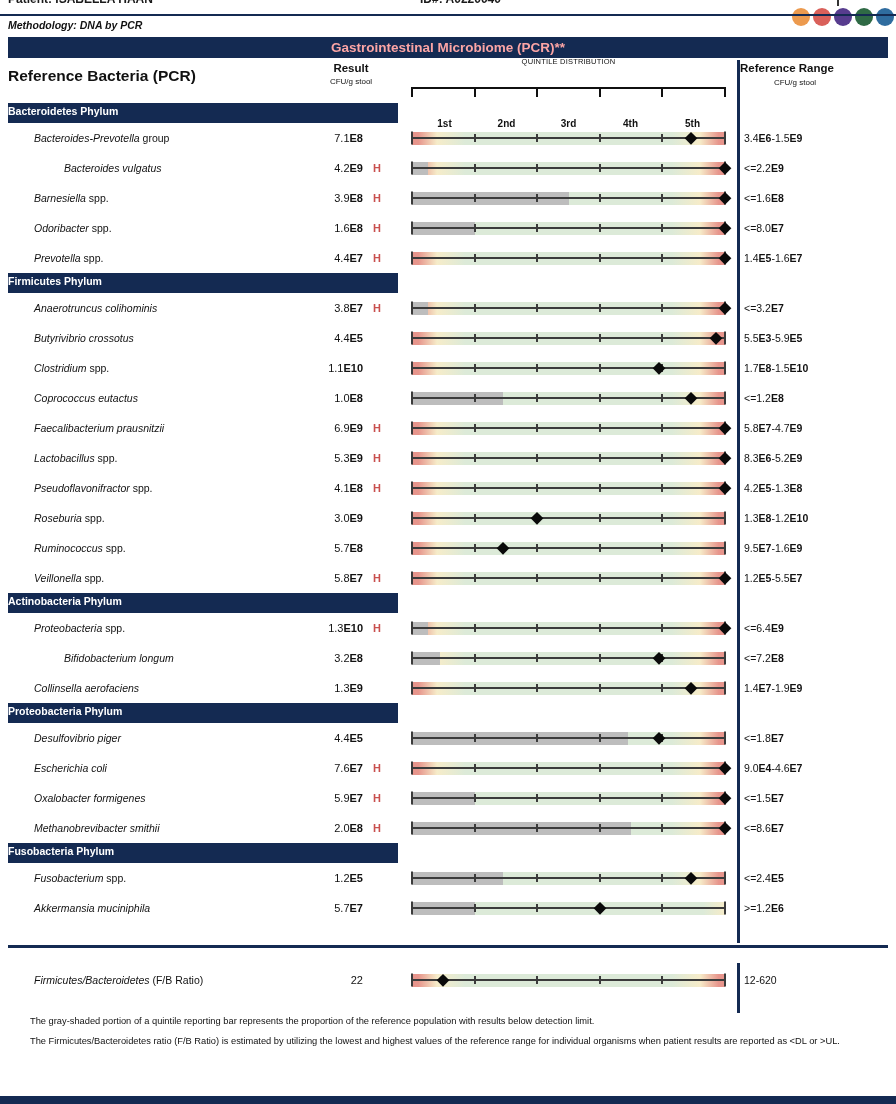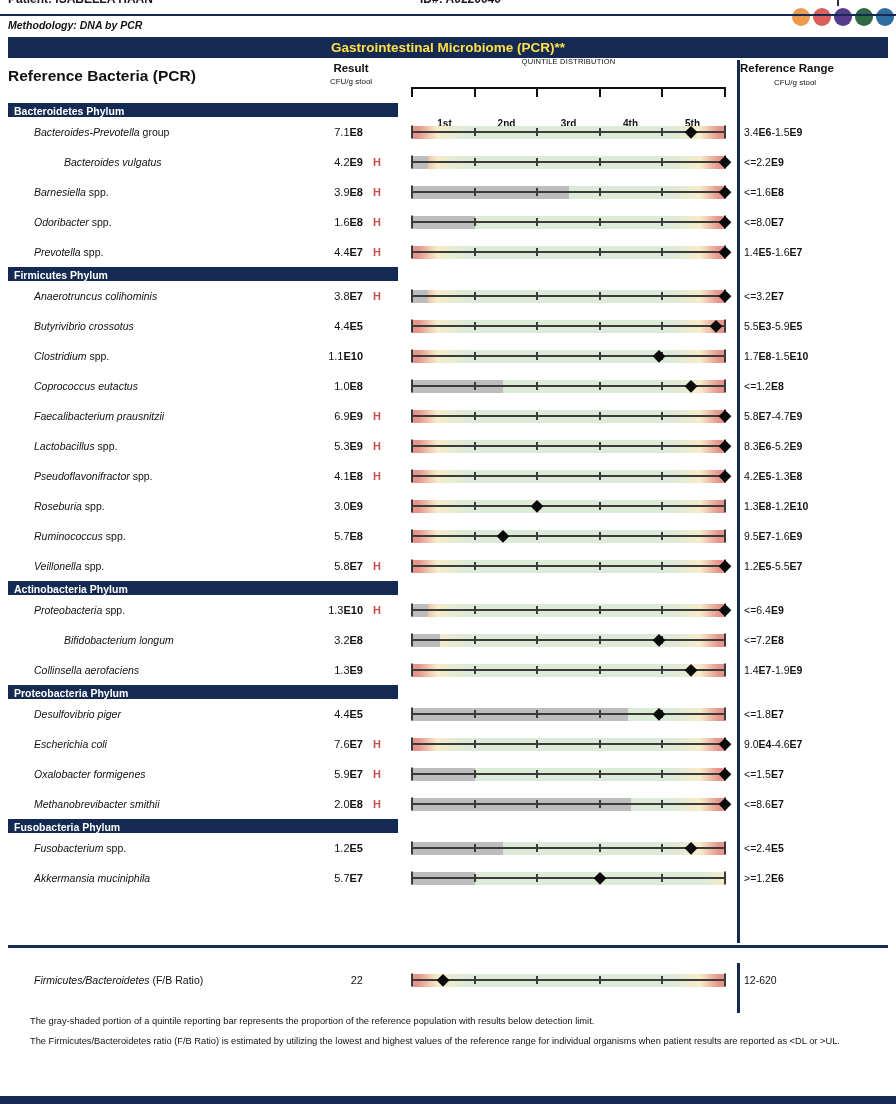--- a/index.html
+++ b/index.html
@@ -10,43 +10,43 @@
   .clip-row span{position:absolute;top:-8px;font-weight:bold;font-size:12px;color:#1a1a1a;white-space:nowrap;}
   .top-tick{position:absolute;top:0;left:837px;width:2px;height:6px;background:#333;}
 
   
   .dots{position:absolute;top:8px;left:792px;display:flex;}
   .dot{width:18px;height:18px;border-radius:50%;margin-right:3px;flex:0 0 auto;}
 
   .rule-top{position:absolute;top:14px;left:0;width:896px;height:2px;background:#142a52;}
   .methodology{position:absolute;top:19px;left:8px;font-size:10.5px;font-weight:bold;font-style:italic;color:#111;}
 
-  .title-bar{position:absolute;top:37px;left:8px;width:880px;height:21px;background:#142a52;color:#fde047;
+  .title-bar{position:absolute;top:37px;left:8px;width:880px;height:21px;background:#142a52;color:#fca5a5;
     font-size:13.5px;font-weight:bold;text-align:center;line-height:21px;}
 
   
   .org-col-header{position:absolute;top:67px;left:8px;font-size:15.5px;font-weight:bold;}
   .result-header{position:absolute;top:62px;left:295px;width:112px;text-align:center;font-size:11.5px;font-weight:bold;}
   .result-unit{position:absolute;top:77px;left:295px;width:112px;text-align:center;font-size:8px;}
   .ref-header{position:absolute;top:62px;left:740px;width:148px;font-size:11.5px;font-weight:bold;}
   .ref-unit{position:absolute;top:78px;left:740px;width:110px;text-align:center;font-size:8px;}
 
   .q-title{position:absolute;top:57px;left:412px;width:313px;text-align:center;font-size:7.5px;letter-spacing:.2px;}
   .q-cells{position:absolute;top:66px;left:412px;width:313px;height:21px;display:flex;}
   .q-cell{flex:1;border-left:3px solid #101010;text-align:center;font-size:10px;font-weight:600;line-height:20px;margin-top:48px;}
   .q-cell:last-child{border-right:3px solid #101010;}
   .q-base{position:absolute;top:87px;left:412px;width:313px;height:2px;background:#101010;}
   .q-tick{position:absolute;top:87px;width:2px;height:10px;background:#101010;}
 
   .v-divider{position:absolute;left:737px;width:2.5px;background:#142a52;}
 
   
   .table{position:absolute;top:103px;left:8px;width:880px;}
-  .section-bar{height:14px;width:390px;background:#142a52;color:#fff;font-size:10.5px;font-weight:bold;
-    line-height:17px;padding-left:6px;box-sizing:border-box;}
+  .section-bar{height:20px;width:390px;background:#142a52;color:#fff;font-size:10.5px;font-weight:bold;
+    line-height:17px;box-sizing:border-box;}
   .row{height:30px;display:grid;grid-template-columns:287px 68px 41px 8px 313px 1fr;align-items:center;}
   .org-name{padding-left:26px;font-size:10.5px;white-space:nowrap;}
   .row.indent .org-name{padding-left:56px;}
   .org-name .it{font-style:italic;}
   .result-val{font-size:11px;text-align:right;white-space:nowrap;}
   .flag{padding-left:10px;font-size:11px;font-weight:bold;color:#c9504e;}
   .ref-val{font-size:10.5px;padding-left:19px;white-space:nowrap;}
 
   .bar{position:relative;height:13px;}
   .bar-gray{position:absolute;top:0;left:0;height:100%;background:#bdbdbd;}

